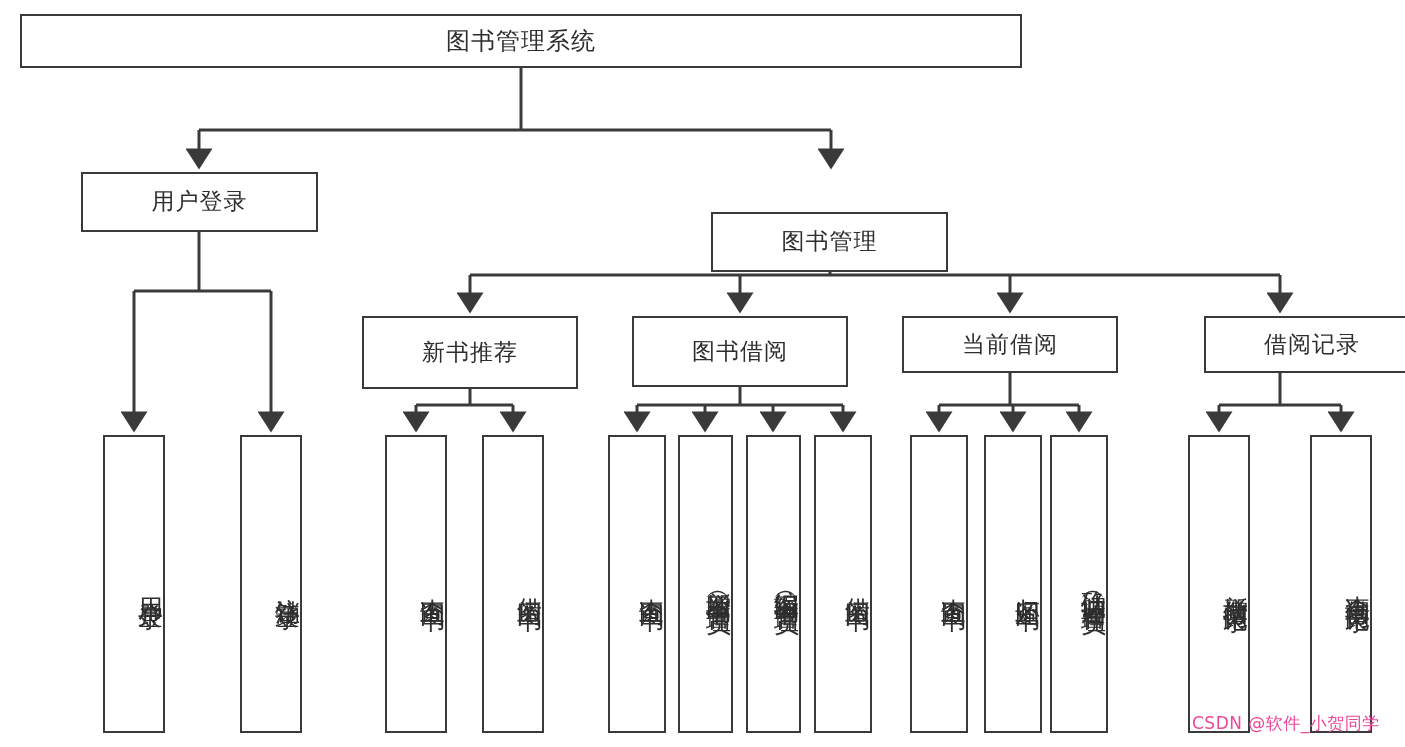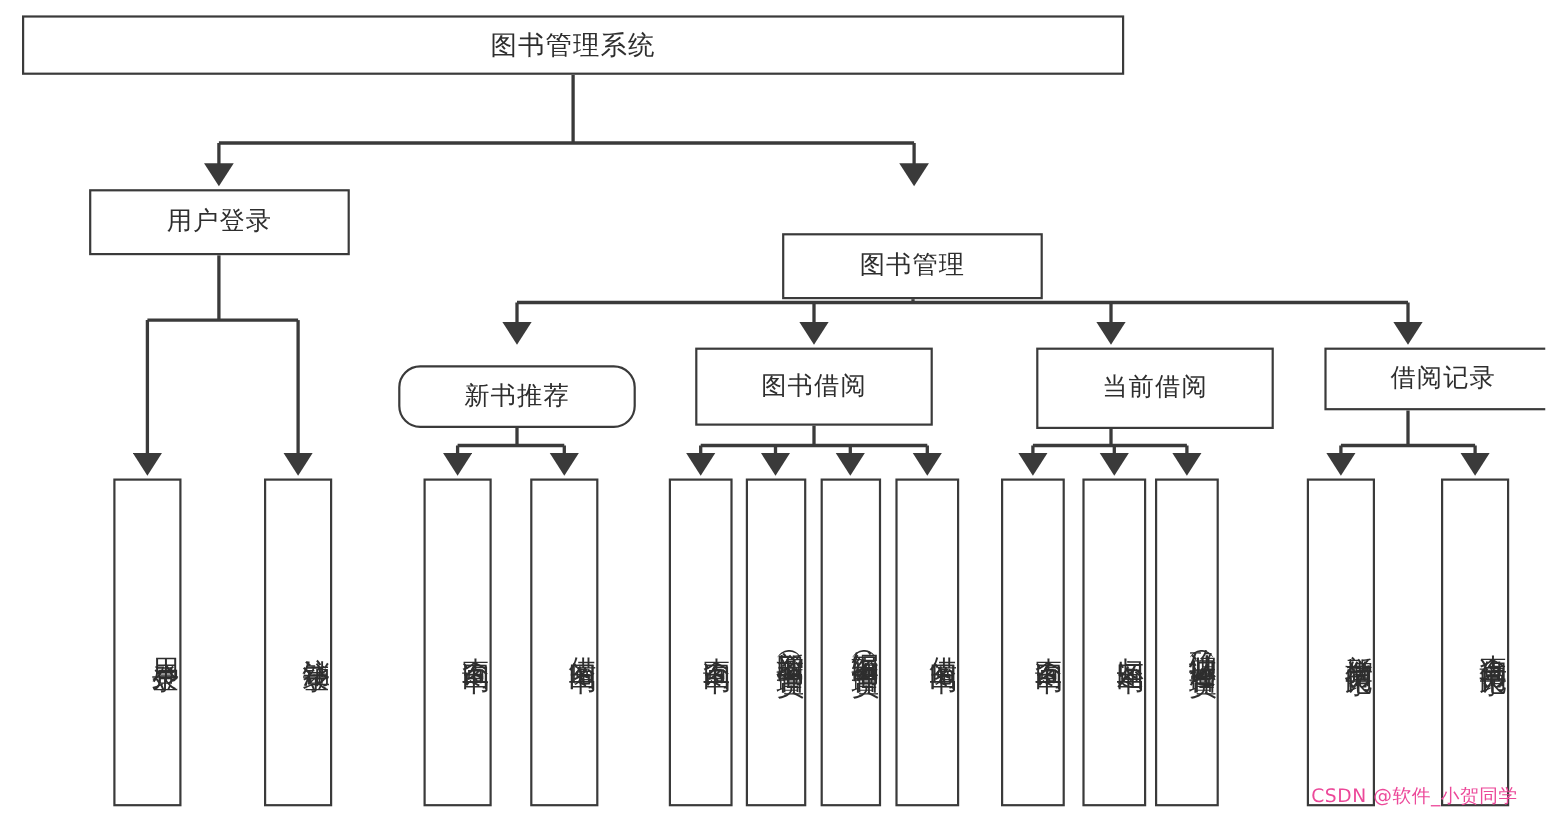--- a/index.html
+++ b/index.html
@@ -136,27 +136,27 @@
     <span>图书管理系统</span>
   </div>
 
   <div class="node h" style="left:81px; top:172px; width:237px; height:60px;">
     <span>用户登录</span>
   </div>
   <div class="node h" style="left:711px; top:188px; width:237px; height:60px;margin-top:24px;">
     <span>图书管理</span>
   </div>
 
-  <div class="node h" style="left:362px; top:332px; width:216px; height:57px;border-radius:20px;">
+  <div class="node h" style="left:362px; top:316px; width:216px; height:73px;">
     <span>新书推荐</span>
   </div>
   <div class="node h" style="left:632px; top:316px; width:216px; height:71px;">
     <span>图书借阅</span>
   </div>
-  <div class="node h" style="left:902px; top:316px; width:216px; height:74px;margin-left:40px;">
+  <div class="node h" style="left:902px; top:316px; width:216px; height:57px;">
     <span>当前借阅</span>
   </div>
   <div class="node h" style="left:1204px; top:316px; width:216px; height:57px;">
     <span>借阅记录</span>
   </div>
 
   <div class="node v" style="left:103px; top:435px; width:62px; height:298px;">
     <span class="vtext">用户登录</span>
   </div>
   <div class="node v" style="left:240px; top:435px; width:62px; height:298px;">

